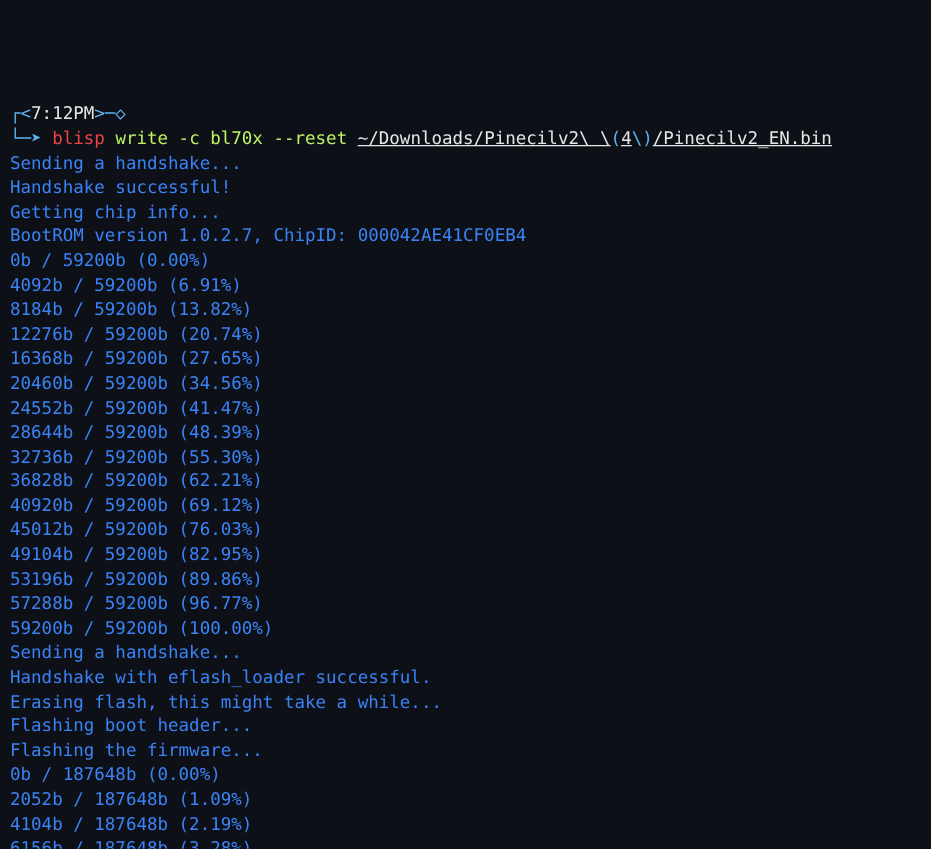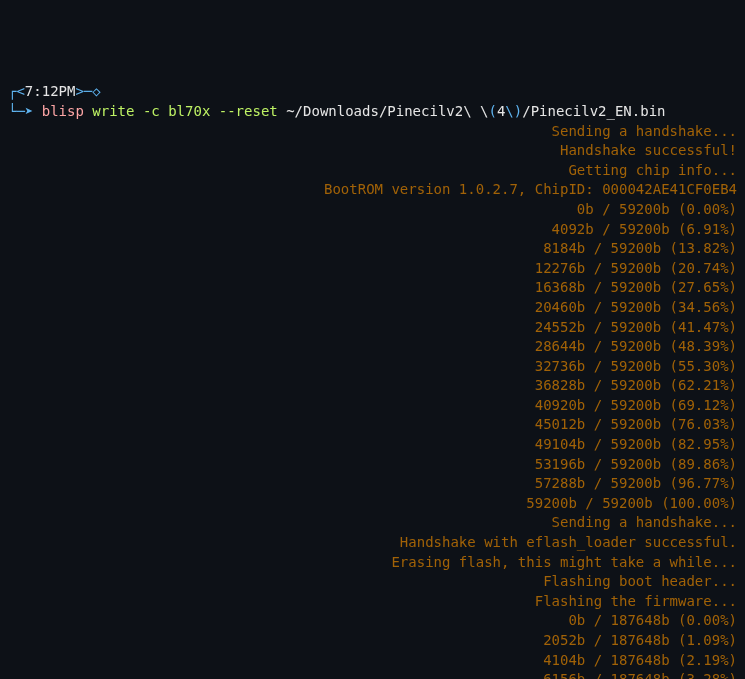--- a/index.html
+++ b/index.html
@@ -25,35 +25,35 @@
     .prompt-bracket {
       color: #5fb4f0;
     }
     .prompt-time {
       color: #e6e6e6;
     }
     .prompt-arrow {
       color: #5fb4f0;
     }
     .cmd-name {
-      color: #fca5a5;
+      color: #ef4444;
     }
     .cmd-args {
       color: #bef264;
     }
     .cmd-path {
       color: #e6e6e6;
+      text-decoration: underline;
     }
     .cmd-paren {
       color: #5fb4f0;
     }
     .output-line {
-      color: #a16207;
+      color: #3b82f6;
       display: block;
-      text-align: right;
     }
   </style>
 </head>
 <body>
 
 
 
 <span class="prompt-line"><span class="prompt-bracket">┌&lt;</span><span class="prompt-time">7:12PM</span><span class="prompt-bracket">&gt;─◇</span></span><span class="prompt-line"><span class="prompt-arrow">└─➤ </span><span class="cmd-name">blisp</span><span class="cmd-args"> write -c bl70x --reset </span><span class="cmd-path">~/Downloads/Pinecilv2\ \</span><span class="cmd-paren">(</span><span class="cmd-path">4</span><span class="cmd-paren">\)</span><span class="cmd-path">/Pinecilv2_EN.bin</span></span><div id="output-container"><span class="output-line">Sending a handshake...</span><span class="output-line">Handshake successful!</span><span class="output-line">Getting chip info...</span><span class="output-line">BootROM version 1.0.2.7, ChipID: 000042AE41CF0EB4</span><span class="output-line">0b / 59200b (0.00%)</span><span class="output-line">4092b / 59200b (6.91%)</span><span class="output-line">8184b / 59200b (13.82%)</span><span class="output-line">12276b / 59200b (20.74%)</span><span class="output-line">16368b / 59200b (27.65%)</span><span class="output-line">20460b / 59200b (34.56%)</span><span class="output-line">24552b / 59200b (41.47%)</span><span class="output-line">28644b / 59200b (48.39%)</span><span class="output-line">32736b / 59200b (55.30%)</span><span class="output-line">36828b / 59200b (62.21%)</span><span class="output-line">40920b / 59200b (69.12%)</span><span class="output-line">45012b / 59200b (76.03%)</span><span class="output-line">49104b / 59200b (82.95%)</span><span class="output-line">53196b / 59200b (89.86%)</span><span class="output-line">57288b / 59200b (96.77%)</span><span class="output-line">59200b / 59200b (100.00%)</span><span class="output-line">Sending a handshake...</span><span class="output-line">Handshake with eflash_loader successful.</span><span class="output-line">Erasing flash, this might take a while...</span><span class="output-line">Flashing boot header...</span><span class="output-line">Flashing the firmware...</span><span class="output-line">0b / 187648b (0.00%)</span><span class="output-line">2052b / 187648b (1.09%)</span><span class="output-line">4104b / 187648b (2.19%)</span><span class="output-line">6156b / 187648b (3.28%)</span></div>
 
 

